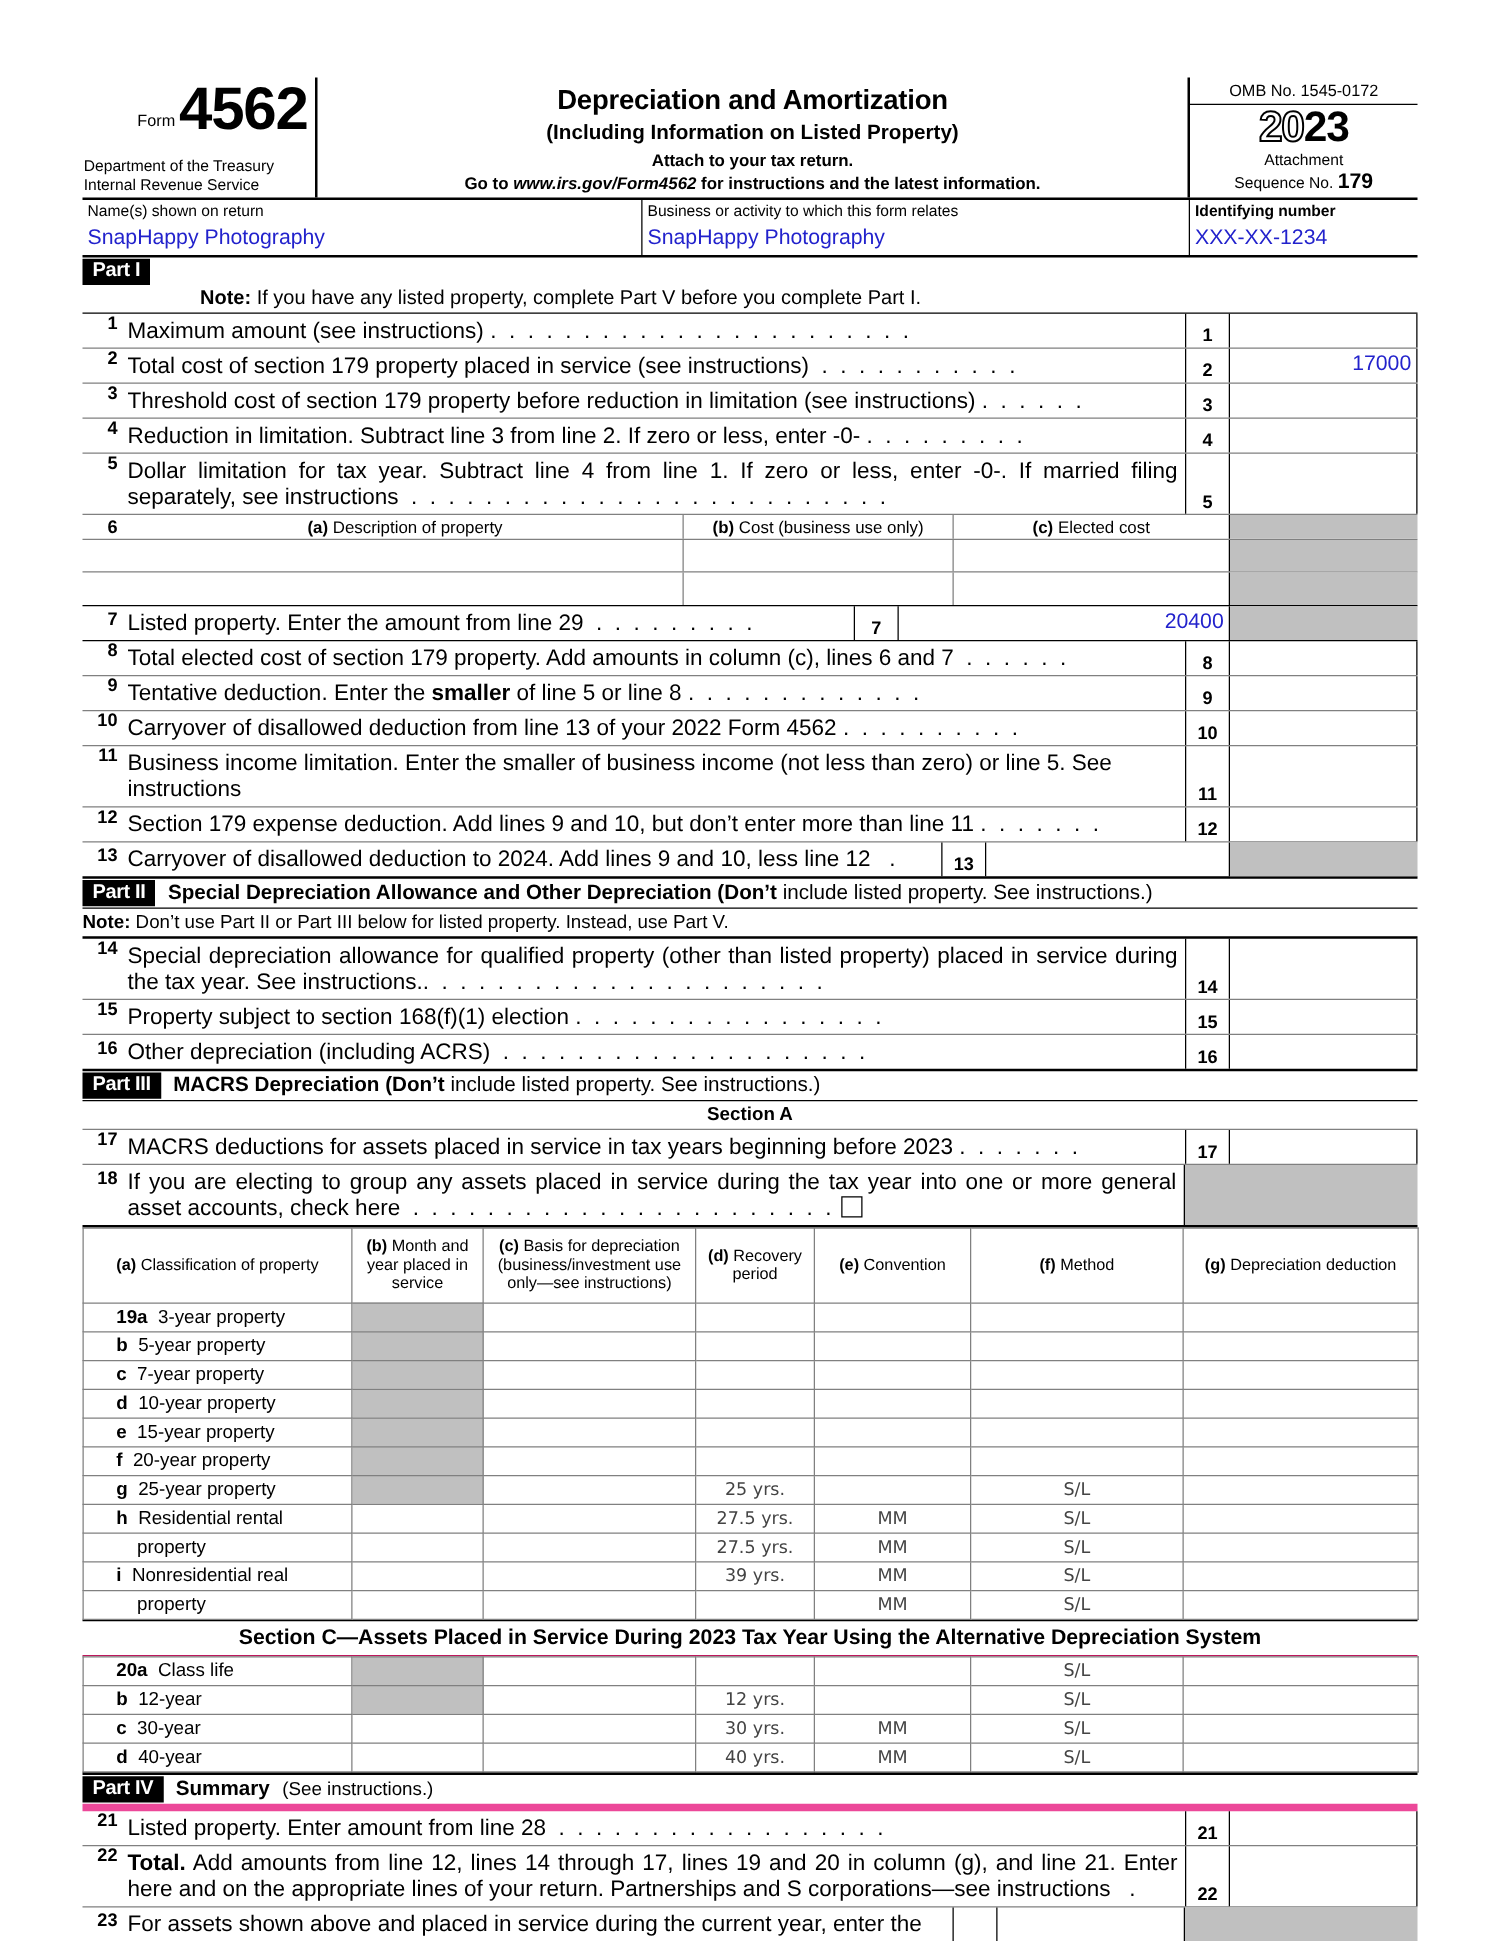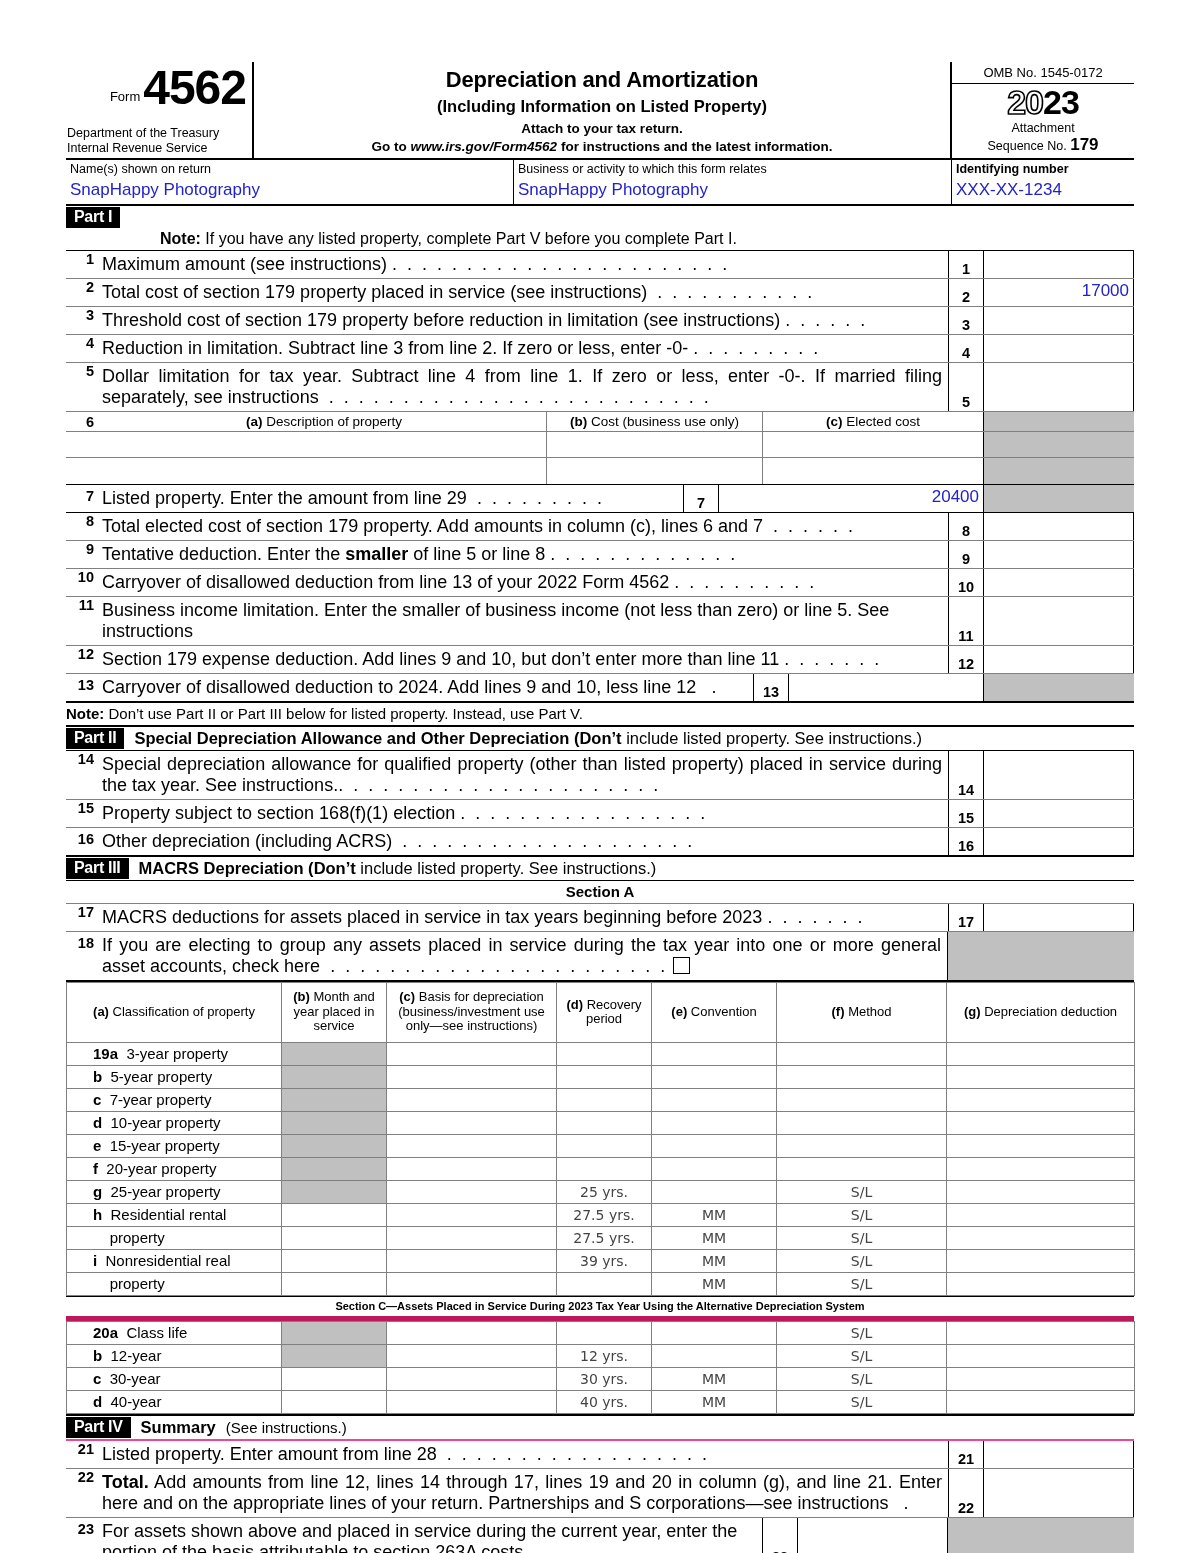--- a/index.html
+++ b/index.html
@@ -288,27 +288,27 @@
   </div>
 
   <div style="display:flex;border-bottom:2px solid #000;">
     <div class="lnum" style="padding-top:3px;">13</div>
     <div class="ltext" style="padding-top:3px;padding-bottom:3px;"><span>Carryover of disallowed deduction to 2024. Add lines 9 and 10, less line 12</span> &nbsp; <span class="dots">.</span></div>
     <div class="lbox-n" style="border-right:1px solid #000;">13</div>
     <div class="rt cellpad entry" style="width:186px;border-right:1px solid #000;"></div>
     <div class="gray" style="width:150px;"></div>
   </div>
 
-  <div style="border-bottom:2px solid #000;padding:2px 0 3px 0;font-size:15px;">
-    <span class="b">Note:</span><span>  Don’t use Part II or Part III below for listed property. Instead, use Part V.</span>
-  </div>
-
   <div style="display:flex;align-items:center;border-bottom:1px solid #000;">
     <span class="parttag">Part II</span>
     <span class="parttitle"><span>Special Depreciation Allowance and Other Depreciation (</span><span>Don’t</span><span class="norm"> include listed property. See instructions.)</span></span>
+  </div>
+
+  <div style="border-bottom:2px solid #000;padding:2px 0 3px 0;font-size:15px;">
+    <span class="b">Note:</span><span>  Don’t use Part II or Part III below for listed property. Instead, use Part V.</span>
   </div>
 
   <div class="lrow">
     <div class="lnum">14</div>
     <div class="ltext" style="text-align:justify;"><span>Special depreciation allowance for qualified property (other than listed property) placed in service during the tax year. See instructions.</span><span class="dots">. . . . . . . . . . . . . . . . . . . . . .</span></div>
     <div class="lbox-n">14</div>
     <div class="lbox-v rt cellpad entry" style="border-right:1px solid #000;"></div>
   </div>
 
   <div class="lrow">
@@ -463,21 +463,21 @@
             <td class="val"></td>
             <td class="val"></td>
             <td class="val"></td>
             <td class="val">MM</td>
             <td class="val">S/L</td>
             <td class="val"></td>
           </tr>
         </tbody>
   </table>
 
-  <div style="font-size:11px;font-weight:bold;text-align:center;padding:3px 0 4px 0;border-bottom:5px solid #be185d;border-top:1px solid #000;">Section C—Assets Placed in Service During 2023 Tax Year Using the Alternative Depreciation System</div>
+  <div style="font-size:17px;font-weight:bold;text-align:center;padding:3px 0 4px 0;border-bottom:1px solid #be185d;border-top:1px solid #000;">Section C—Assets Placed in Service During 2023 Tax Year Using the Alternative Depreciation System</div>
 
   <table class="sb">
     <colgroup>
       <col style="width:215px">
           <col style="width:105px">
           <col style="width:170px">
       <col style="width:95px">
           <col style="width:125px">
           <col style="width:170px">
           <col style="width:188px">
@@ -515,21 +515,21 @@
             <td class="val"></td>
             <td class="val"></td>
             <td class="val">40 yrs.</td>
             <td class="val">MM</td>
             <td class="val">S/L</td>
             <td class="val"></td>
           </tr>
         </tbody>
   </table>
 
-  <div style="display:flex;align-items:center;border-bottom:2px solid #ec4899;border-top:2px solid #000;">
+  <div style="display:flex;align-items:center;border-bottom:6px solid #ec4899;border-top:2px solid #000;">
     <span class="parttag">Part IV</span>
     <span class="parttitle">Summary</span>
     <span style="font-size:15px;padding-left:10px;">(See instructions.)</span>
   </div>
 
   <div class="lrow">
     <div class="lnum">21</div>
     <div class="ltext"><span>Listed property. Enter amount from line 28</span> &nbsp;<span class="dots">. . . . . . . . . . . . . . . . . .</span></div>
     <div class="lbox-n">21</div>
     <div class="lbox-v rt cellpad entry" style="border-right:1px solid #000;"></div>

